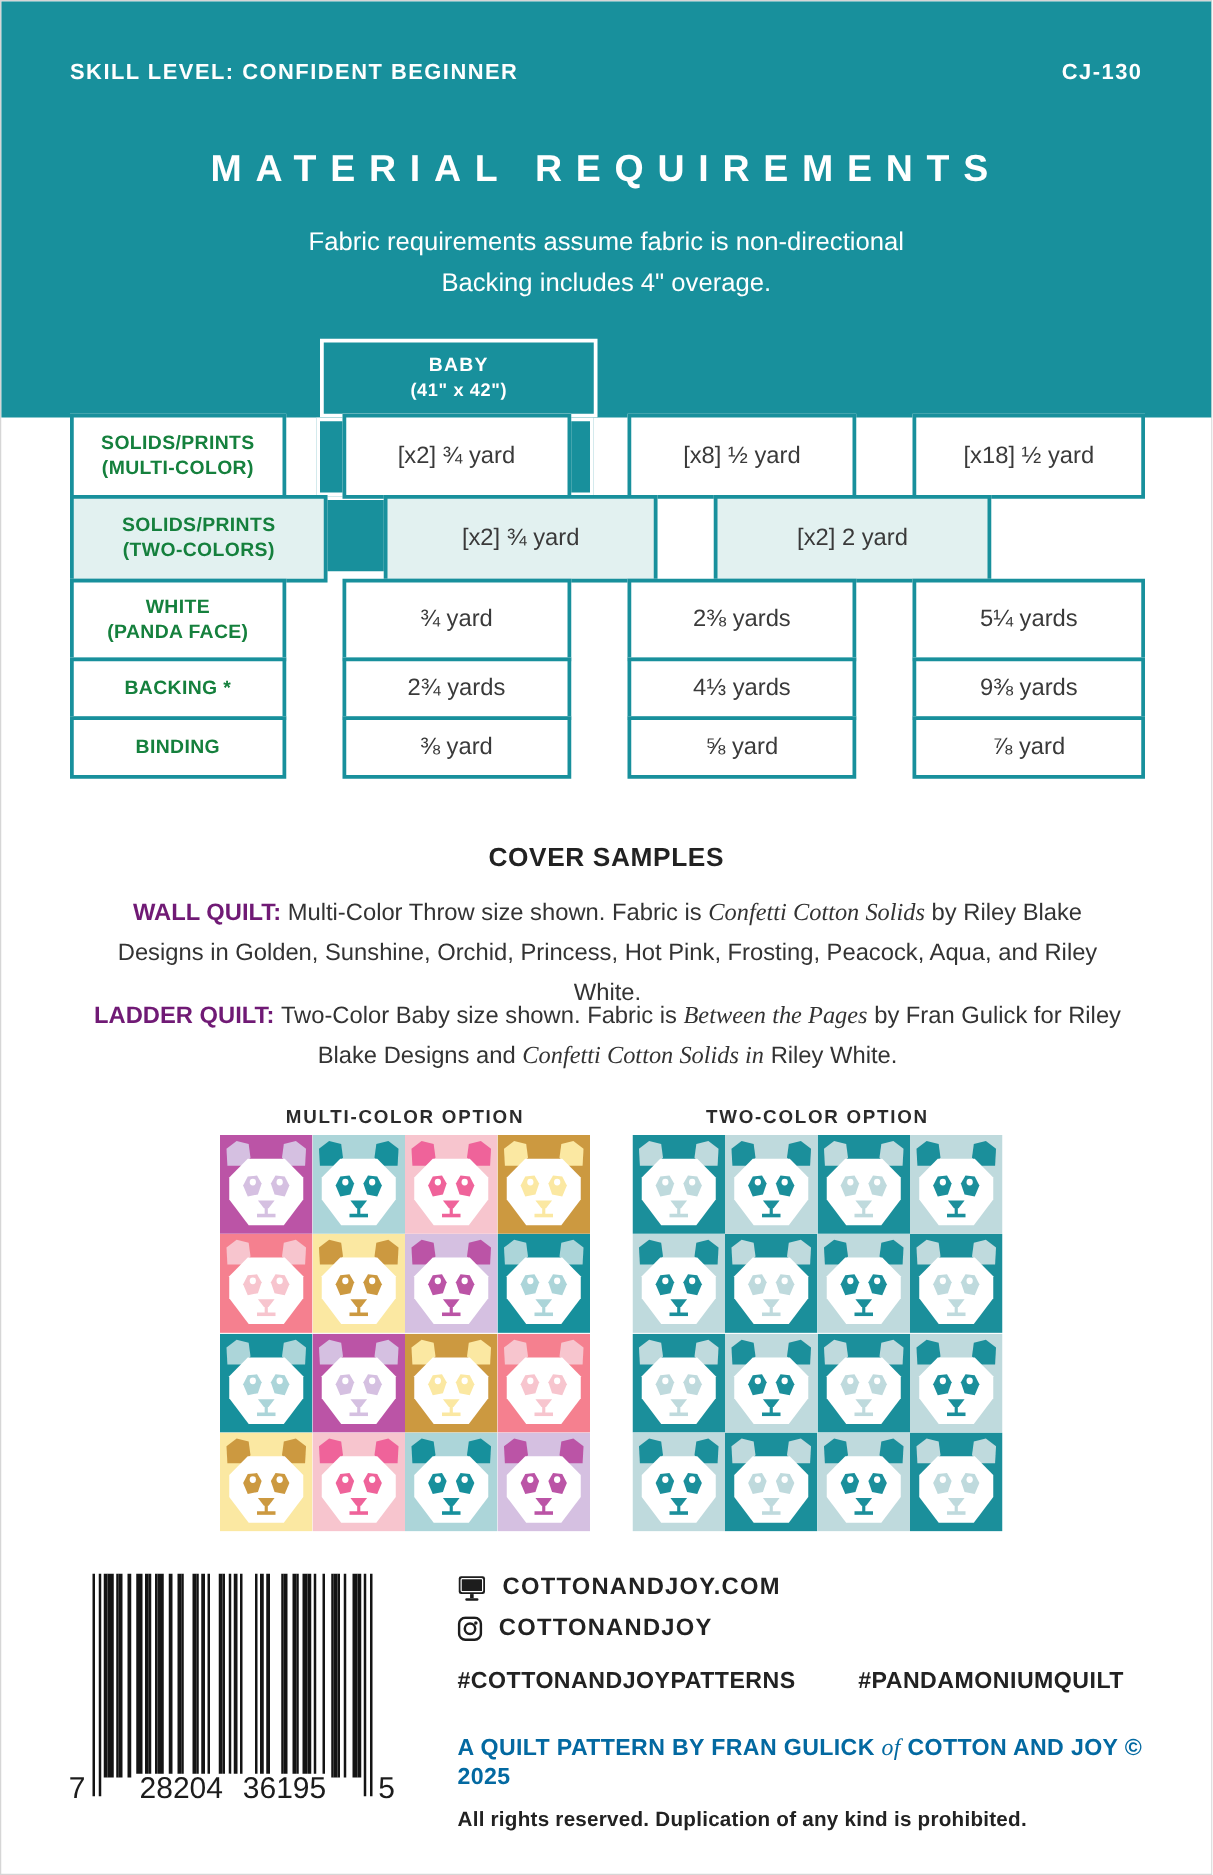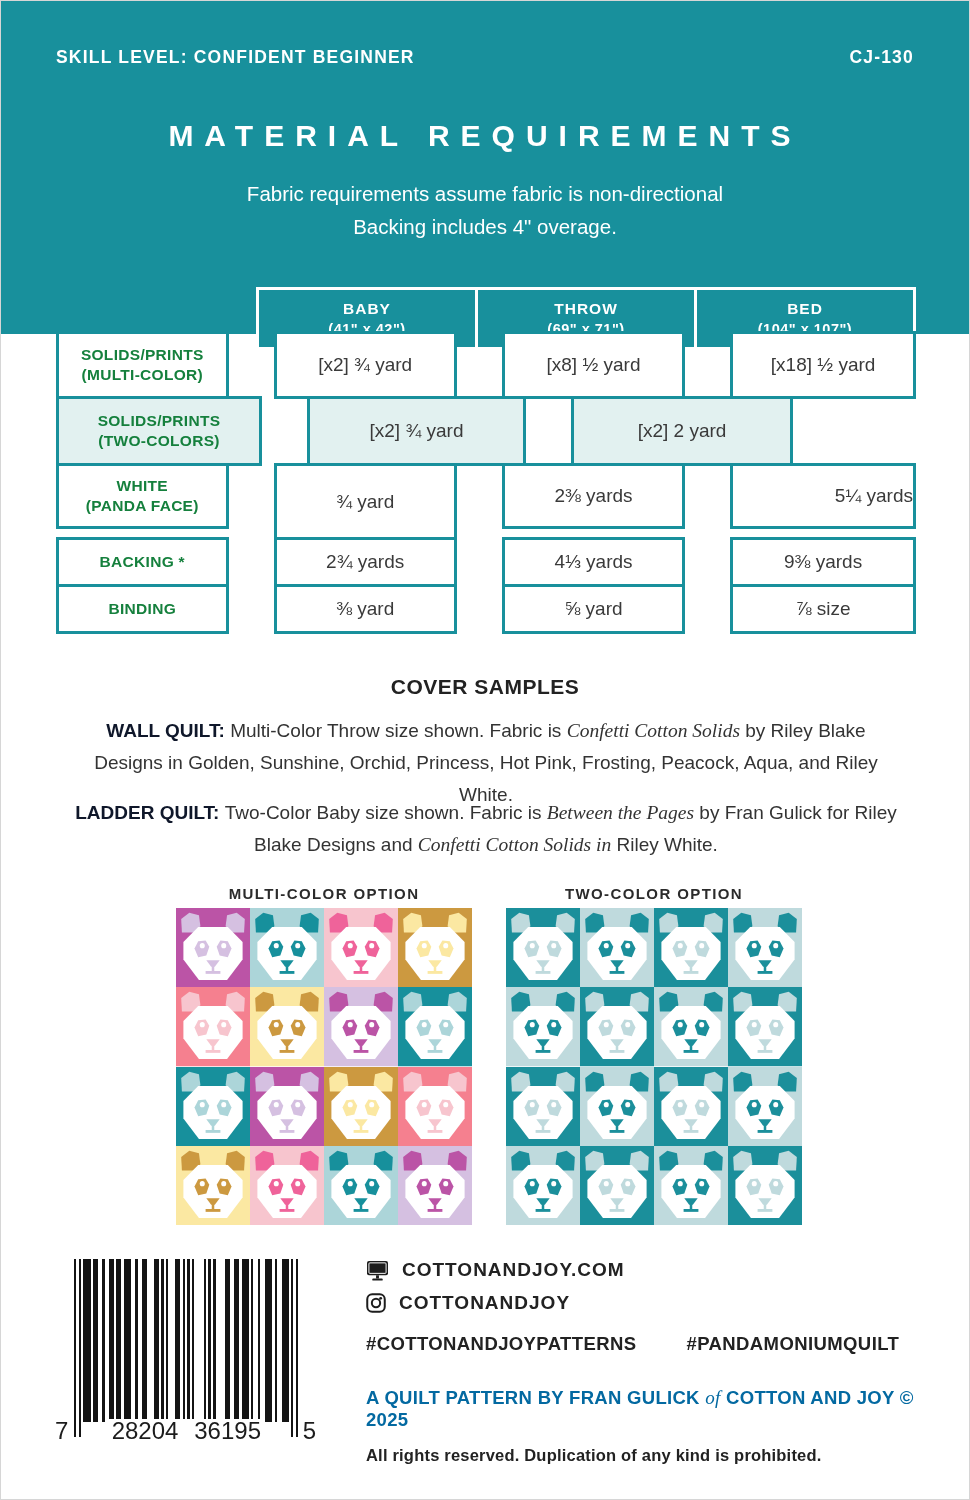--- a/index.html
+++ b/index.html
@@ -11,21 +11,21 @@
   .band{position:absolute;left:0;top:0;width:970px;height:333px;background:var(--teal);}
   .skill{position:absolute;left:55px;top:46px;font-size:17.5px;font-weight:bold;
          letter-spacing:1.2px;color:#fff;}
   .pcode{position:absolute;right:55px;top:46px;font-size:17.5px;font-weight:bold;
          letter-spacing:1.2px;color:#fff;}
   .title{position:absolute;left:0;top:118px;width:100%;text-align:center;color:#fff;
          font-size:30px;font-weight:bold;letter-spacing:11px;}
   .subtitle{position:absolute;left:0;top:176px;width:100%;text-align:center;color:#fff;
          font-size:20.5px;line-height:33px;font-weight:normal;}
   
-  .thead{position:absolute;left:255px;top:286px;display:flex;}
+  .thead{position:absolute;left:255px;top:270px;display:flex;flex-direction:column;}
   .hcell{box-sizing:border-box;width:222px;height:63px;margin-left:-3px;border:3px solid #fff;
          background:var(--teal);color:#fff;display:flex;flex-direction:column;
          align-items:center;justify-content:center;}
   .hcell:first-child{margin-left:0;}
   .hname{font-size:15.5px;font-weight:bold;letter-spacing:1px;}
   .hsize{font-size:14.5px;font-weight:bold;letter-spacing:.5px;margin-top:3px;}
   .tbody{position:absolute;left:55px;top:333px;width:860px;}
   .trow{display:flex;}
   .tcell{box-sizing:border-box;border:3px solid var(--teal);margin-left:-3px;margin-top:-3px;
          display:flex;flex-direction:column;align-items:center;justify-content:center;
@@ -34,21 +34,21 @@
   .trow .tcell.val{width:219px;margin-left:45px;}
   .trow .tcell.val:last-child{width:222px;}
   .trow.shaded .tcell{background:#E2F1F0;}
   .lbl{font-size:15.5px;font-weight:bold;line-height:1.32;color:#15803d;letter-spacing:.3px;}
   .val{font-size:19px;color:#3a3a3a;}
   
   .cover-h{position:absolute;left:0;top:674px;width:100%;text-align:center;
            font-size:21px;font-weight:bold;letter-spacing:.5px;color:#222;}
   .para{position:absolute;left:70px;width:830px;margin:0;text-align:center;
         font-size:19px;line-height:32px;color:#333;}
-  .para b{color:#0f172a;}
+  .para b{color:#701a75;}
   .para i{font-family:"Liberation Serif",serif;font-size:19.5px;}
   .p-wall{top:714px;}
   .p-ladder{top:796px;}
   .opt-label{position:absolute;top:884px;text-align:center;font-size:15px;font-weight:bold;
              letter-spacing:1.4px;color:#2b2b2b;width:296px;}
   .quilt{position:absolute;top:907px;width:296px;height:317px;display:grid;
          grid-template-columns:repeat(4,1fr);grid-template-rows:repeat(4,1fr);}
   .quilt svg{display:block;width:100%;height:100%;}
   
   .barcode{position:absolute;left:73px;top:1258px;width:225px;height:184px;}
@@ -128,27 +128,27 @@
         </div>
         <div class="tcell val" style="height: 70px;">
           <span class="val">[x2] 2 yard</span>
         </div>
       </div>
       <div class="trow">
         <div class="tcell" style="height: 66px;">
           <div class="lbl">WHITE</div>
           <div class="lbl">(PANDA FACE)</div>
         </div>
-        <div class="tcell val" style="height: 77px;">
+        <div class="tcell val" style="height: 66px;">
           <span class="val">¾ yard</span>
         </div>
         <div class="tcell val" style="height: 66px;">
           <span class="val">2⅜ yards</span>
         </div>
-        <div class="tcell val" style="height: 66px; align-items: flex-end;">
+        <div class="tcell val" style="height: 66px;">
           <span class="val">5¼ yards</span>
         </div>
       </div>
       <div class="trow">
         <div class="tcell" style="height: 50px;">
           <div class="lbl">BACKING *</div>
         </div>
         <div class="tcell val" style="height: 50px;">
           <span class="val">2¾ yards</span>
         </div>
@@ -163,21 +163,21 @@
         <div class="tcell" style="height: 50px;">
           <div class="lbl">BINDING</div>
         </div>
         <div class="tcell val" style="height: 50px;">
           <span class="val">⅜ yard</span>
         </div>
         <div class="tcell val" style="height: 50px;">
           <span class="val">⅝ yard</span>
         </div>
         <div class="tcell val" style="height: 50px;">
-          <span class="val">⅞ size</span>
+          <span class="val">⅞ yard</span>
         </div>
       </div>
     </div>
 
   <div class="cover-h">COVER SAMPLES</div>
   <p class="para p-wall"><b>WALL QUILT: </b><span>Multi-Color Throw size shown. Fabric is </span><i>Confetti Cotton Solids</i><span> by Riley Blake Designs in Golden, Sunshine, Orchid, Princess, Hot Pink, Frosting, Peacock, Aqua, and Riley White.</span></p>
   <p class="para p-ladder"><b>LADDER QUILT: </b><span>Two-Color Baby size shown. Fabric is </span><i>Between the Pages</i><span> by Fran Gulick for Riley Blake Designs and </span><i>Confetti Cotton Solids in</i><span> Riley White.</span></p>
 
   <div class="opt-label" style="left:175px;">MULTI-COLOR OPTION</div>
   <div class="opt-label" style="left:505px;">TWO-COLOR OPTION</div>

